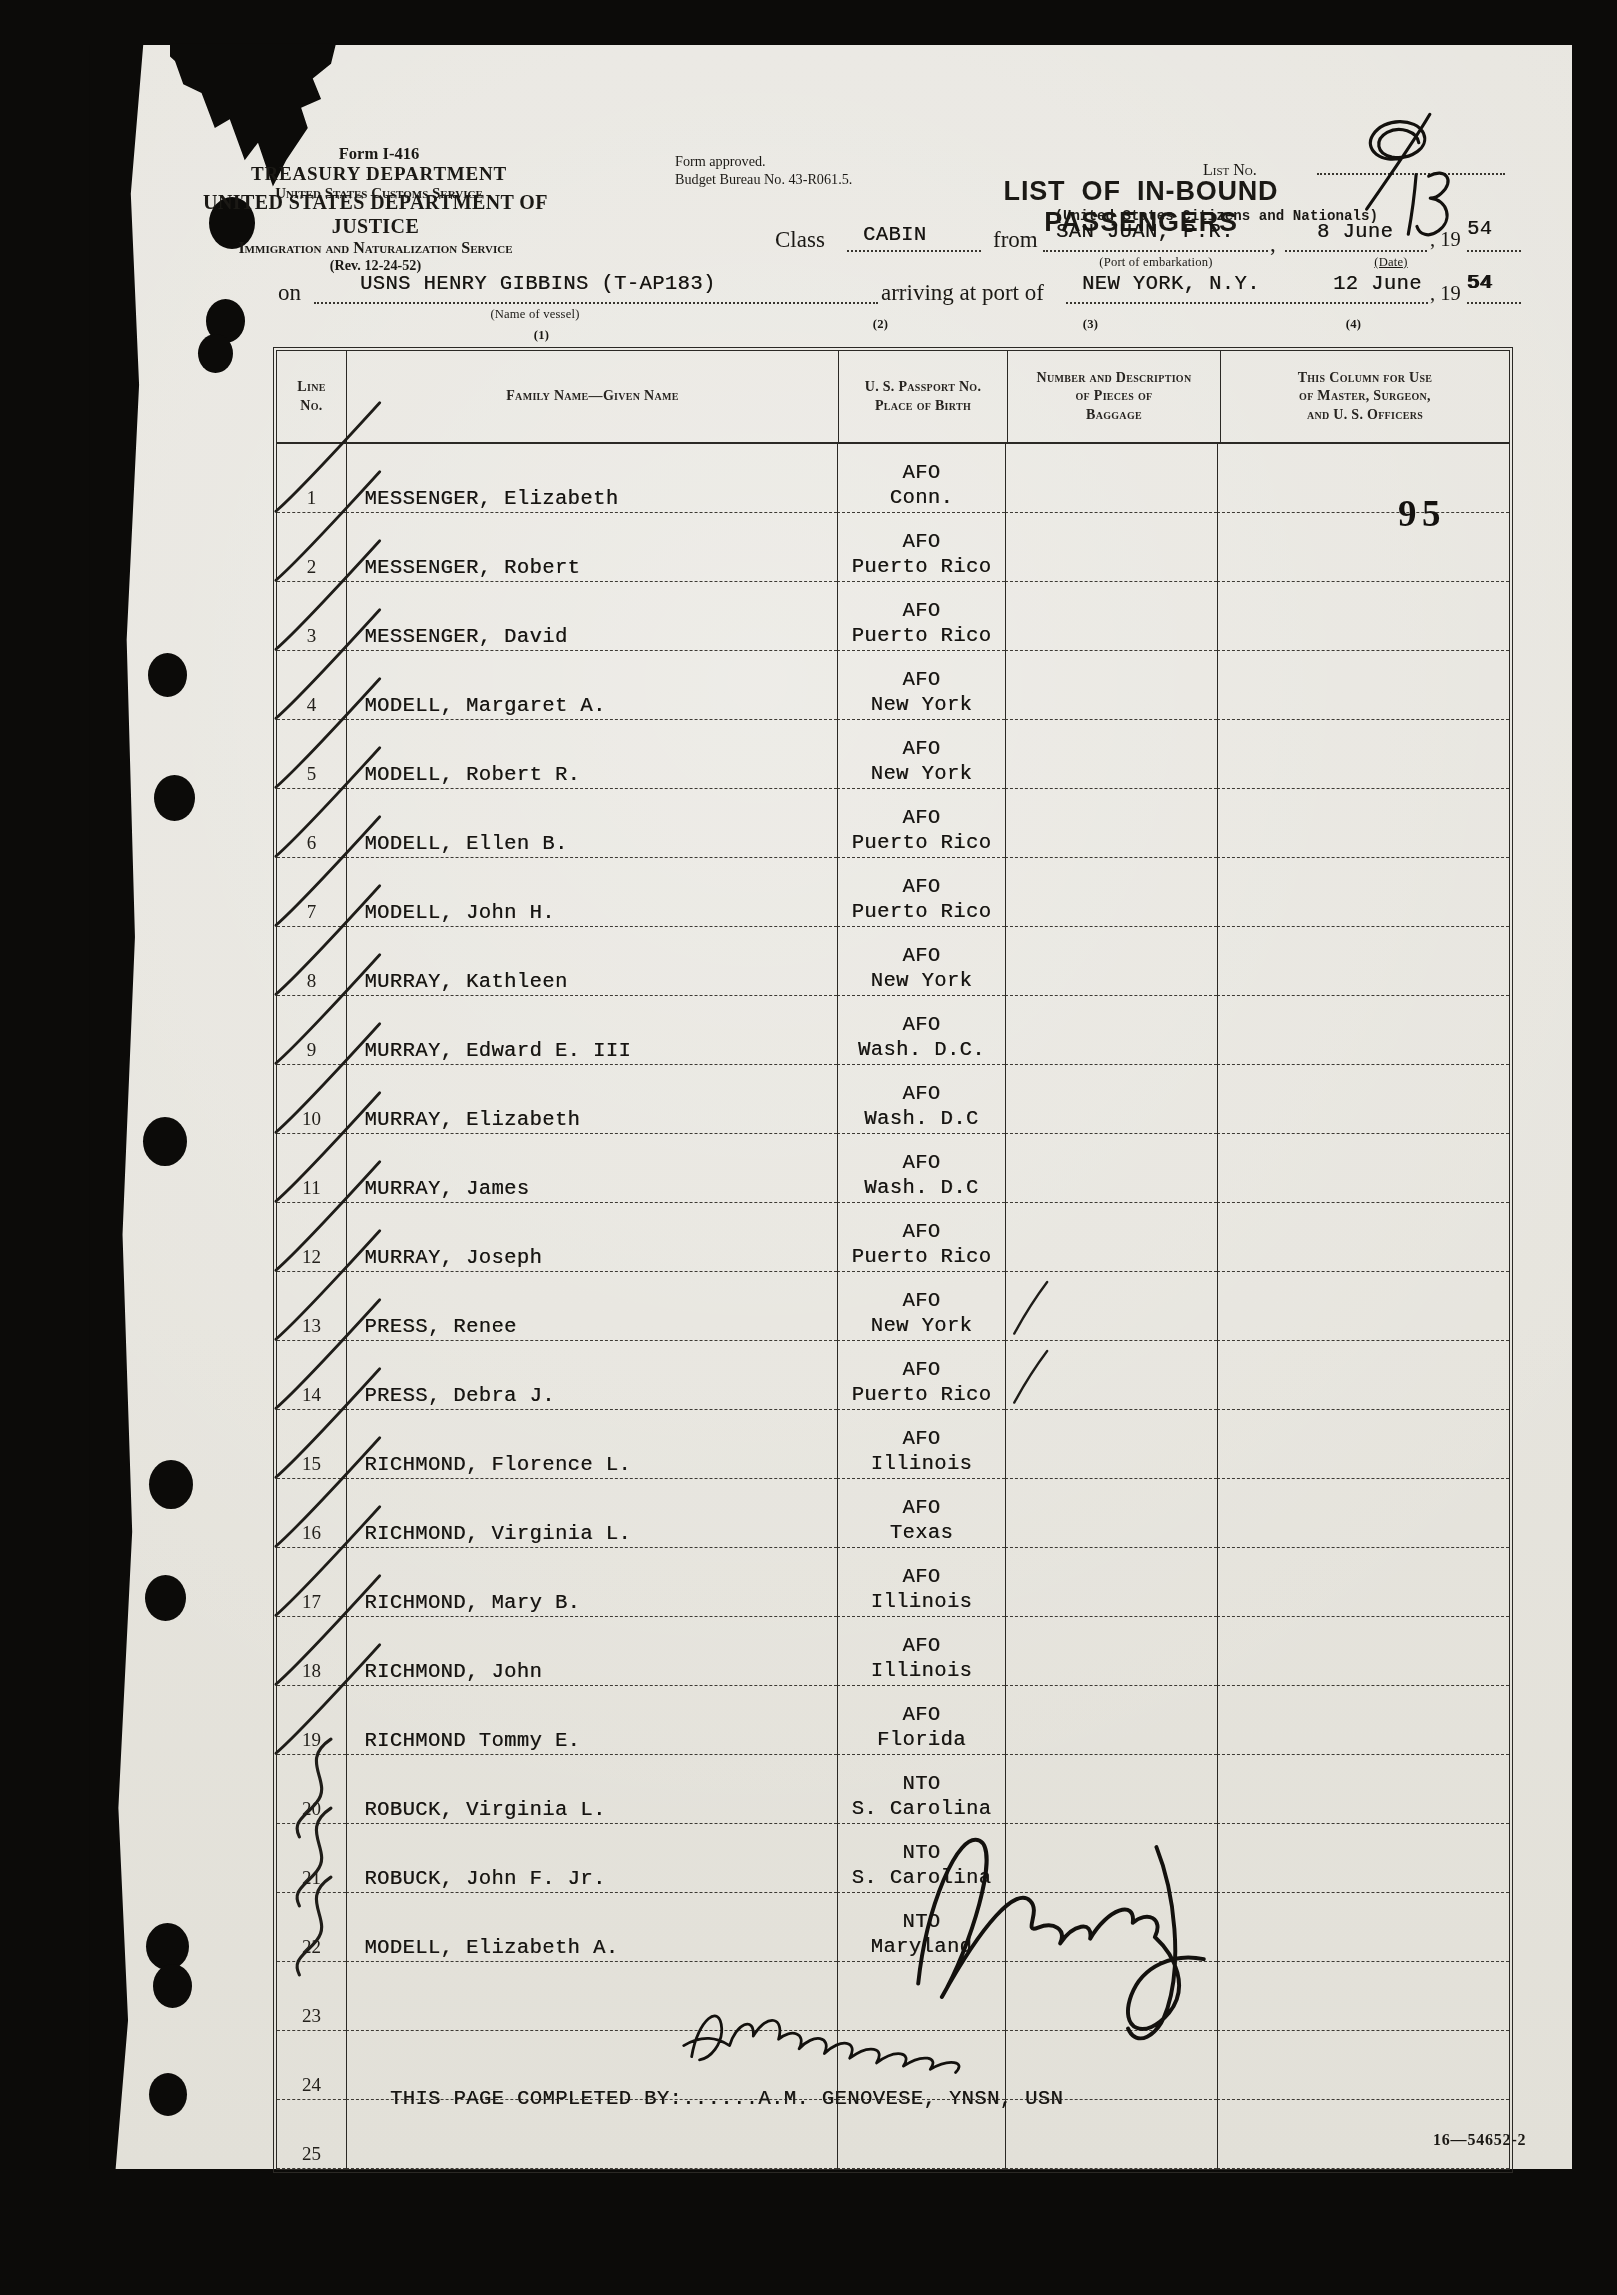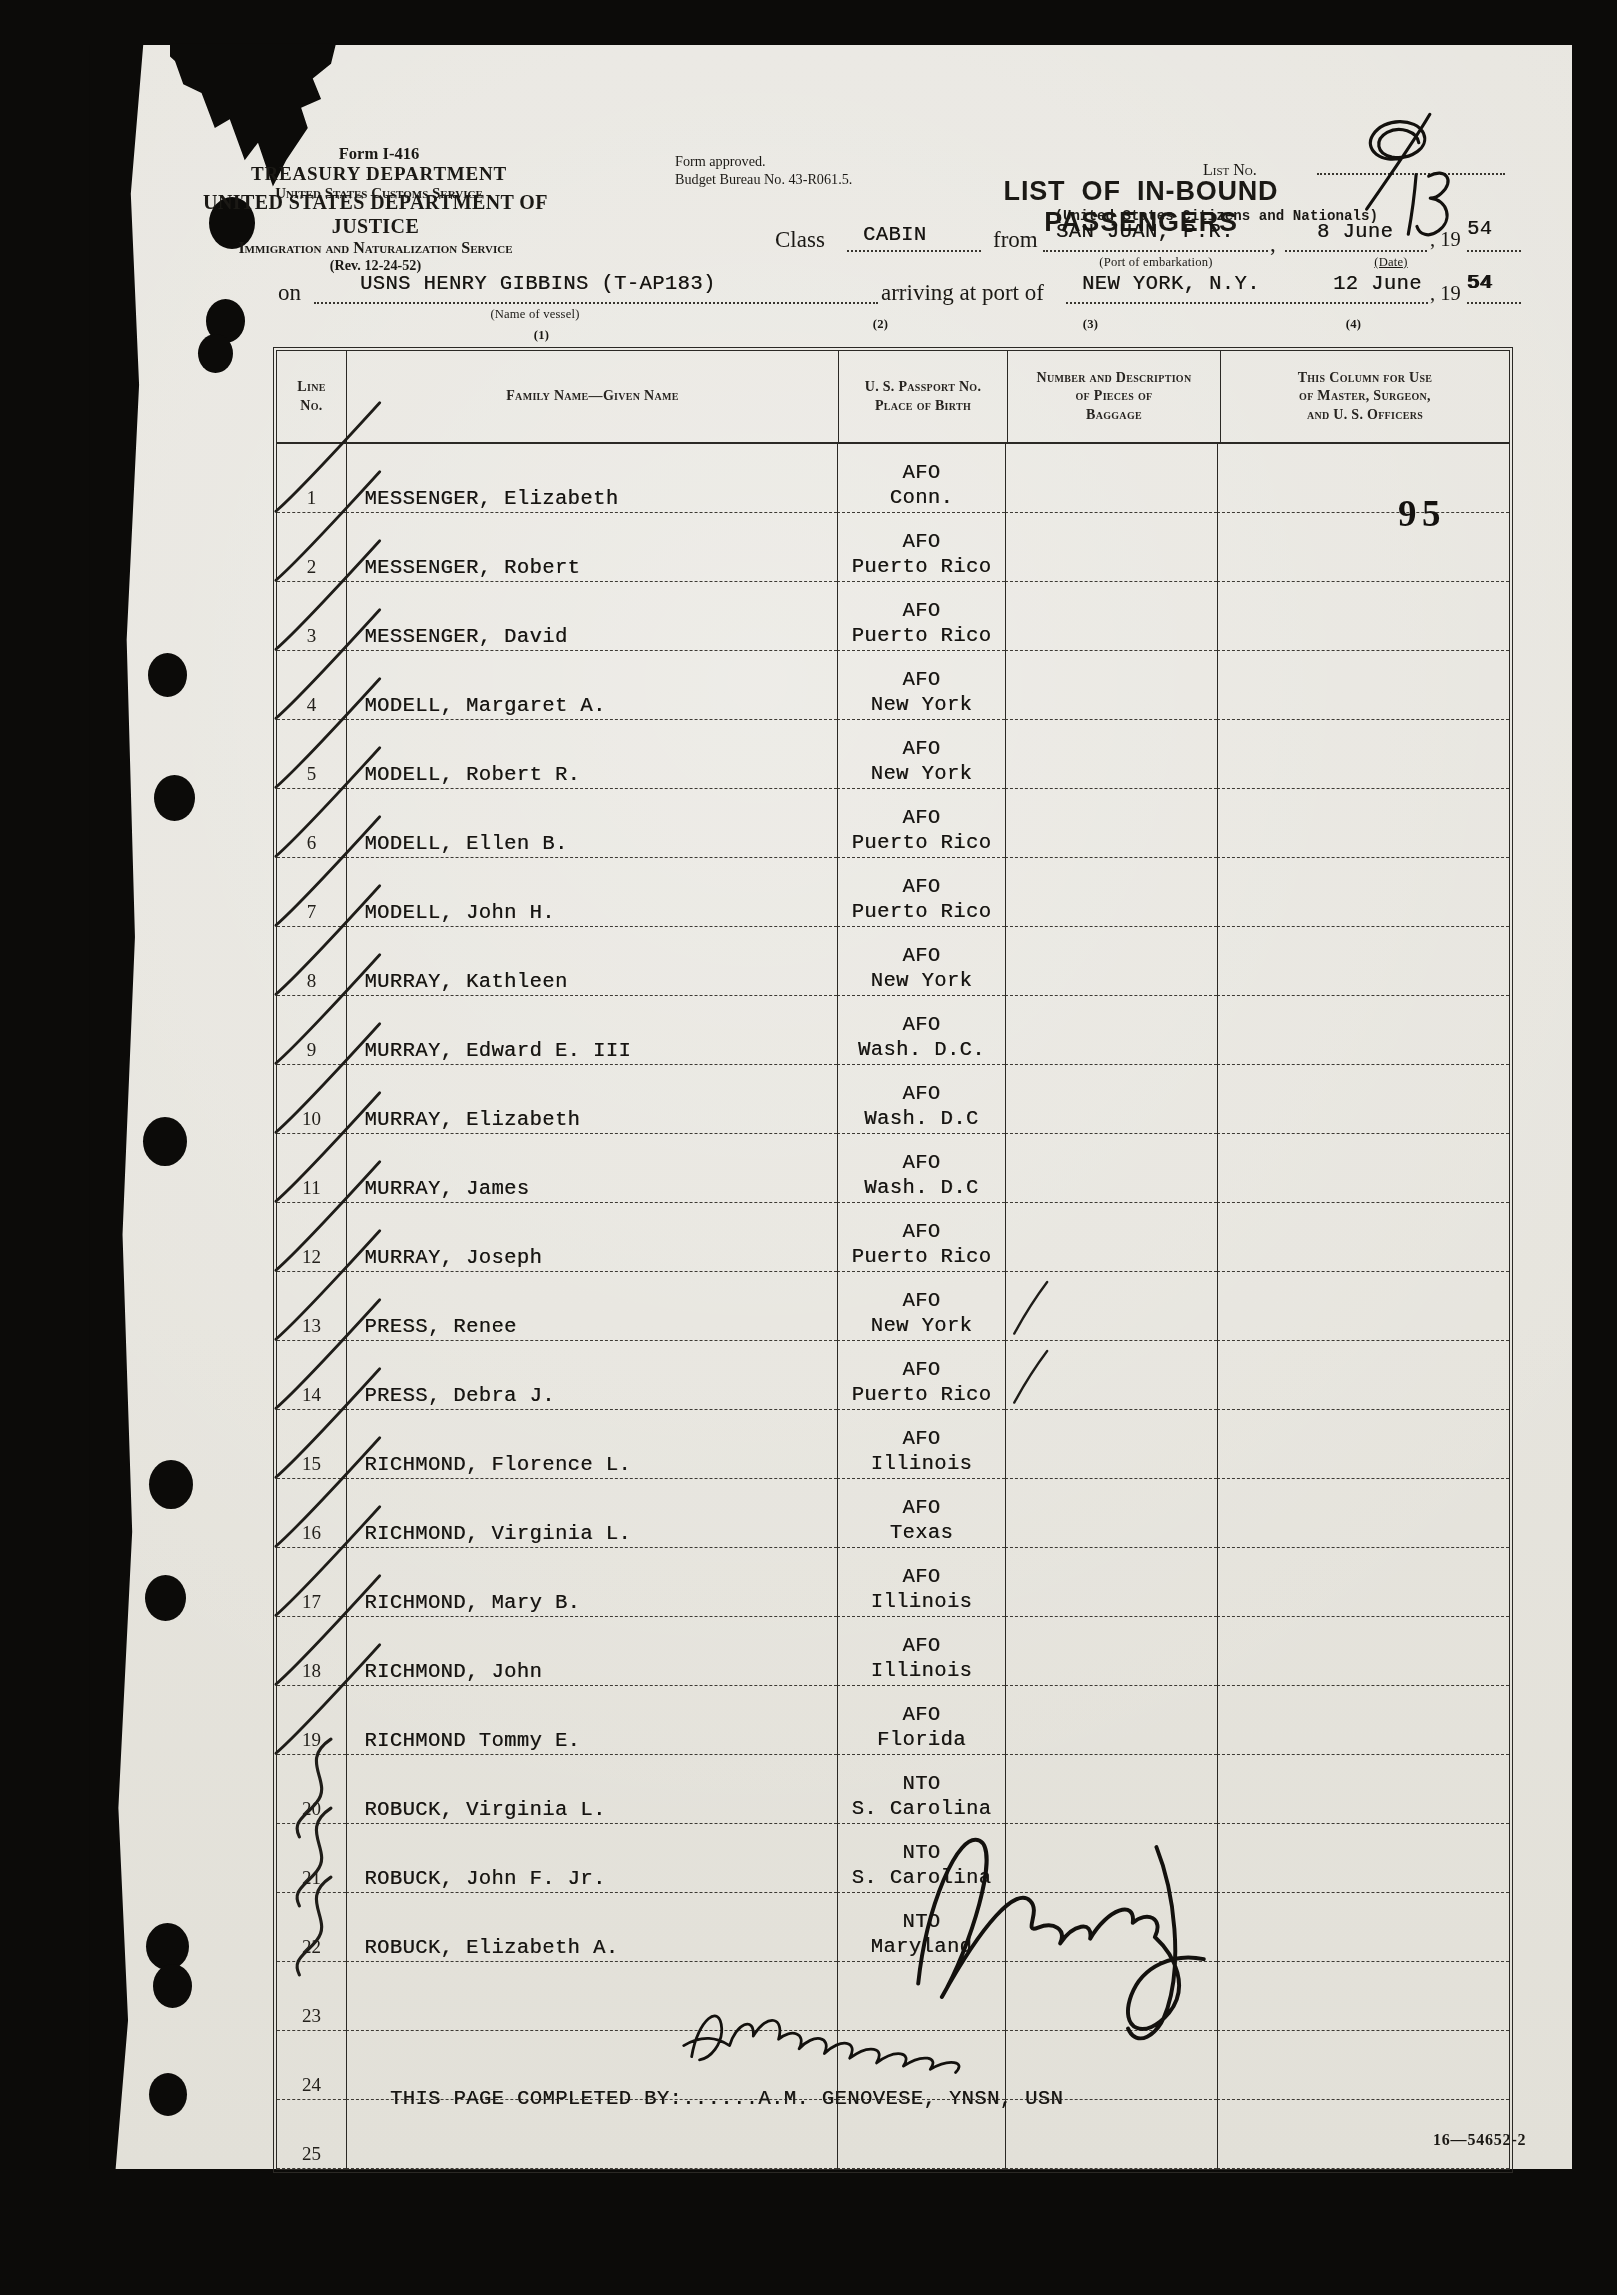--- a/index.html
+++ b/index.html
@@ -575,21 +575,21 @@
   </div>
           <div class="row">
     <div class="cell c-line">
 
       <svg class="mark brace" viewBox="0 0 90 132">
                 <path d="M62,4 C20,32 66,58 44,84 C30,102 12,108 22,128"></path>
               </svg>
       <span class="lineno">22</span>
     </div>
     <div class="cell c-name">
-              <span class="typed">ROBUCK, Elizabeth A.</span>
+              <span class="typed">MODELL, Elizabeth A.</span>
             </div>
     <div class="cell c-pass">
       <span class="typed">NTO</span>
       <span class="typed">Maryland</span>
     </div>
     <div class="cell c-bag">
       
     </div>
     <div class="cell c-off"></div>
   </div>

